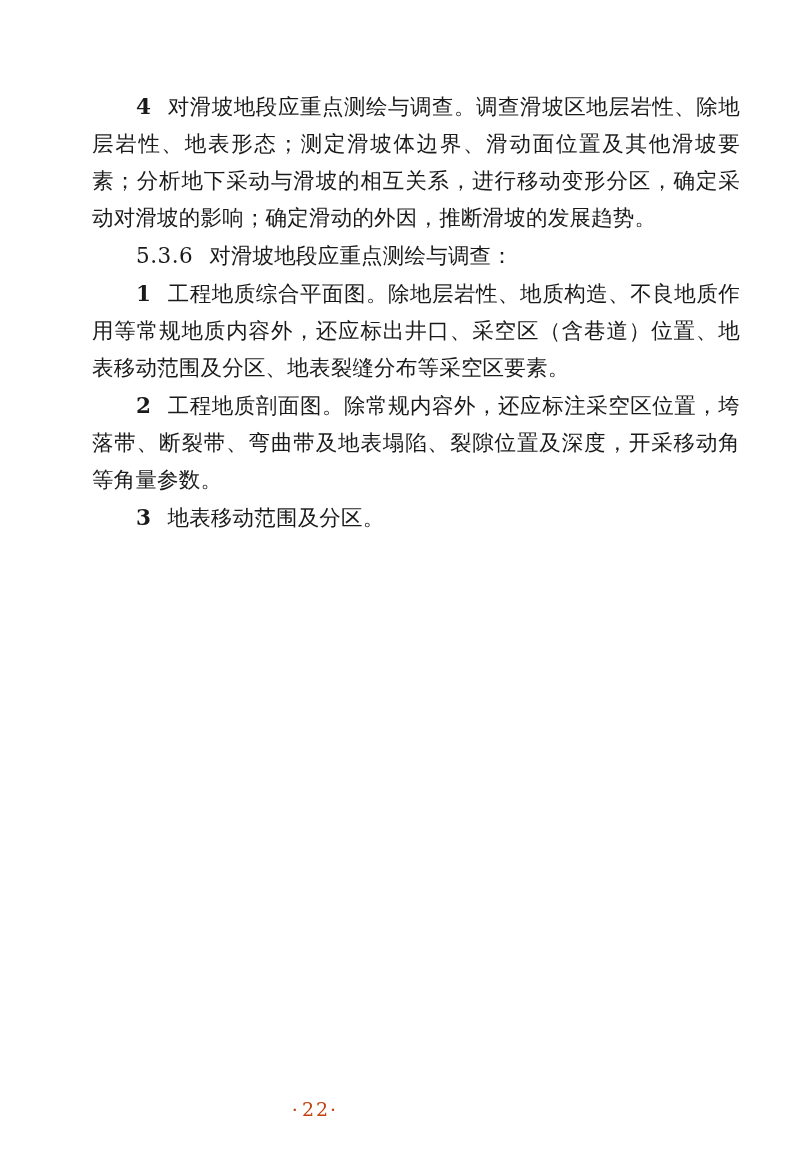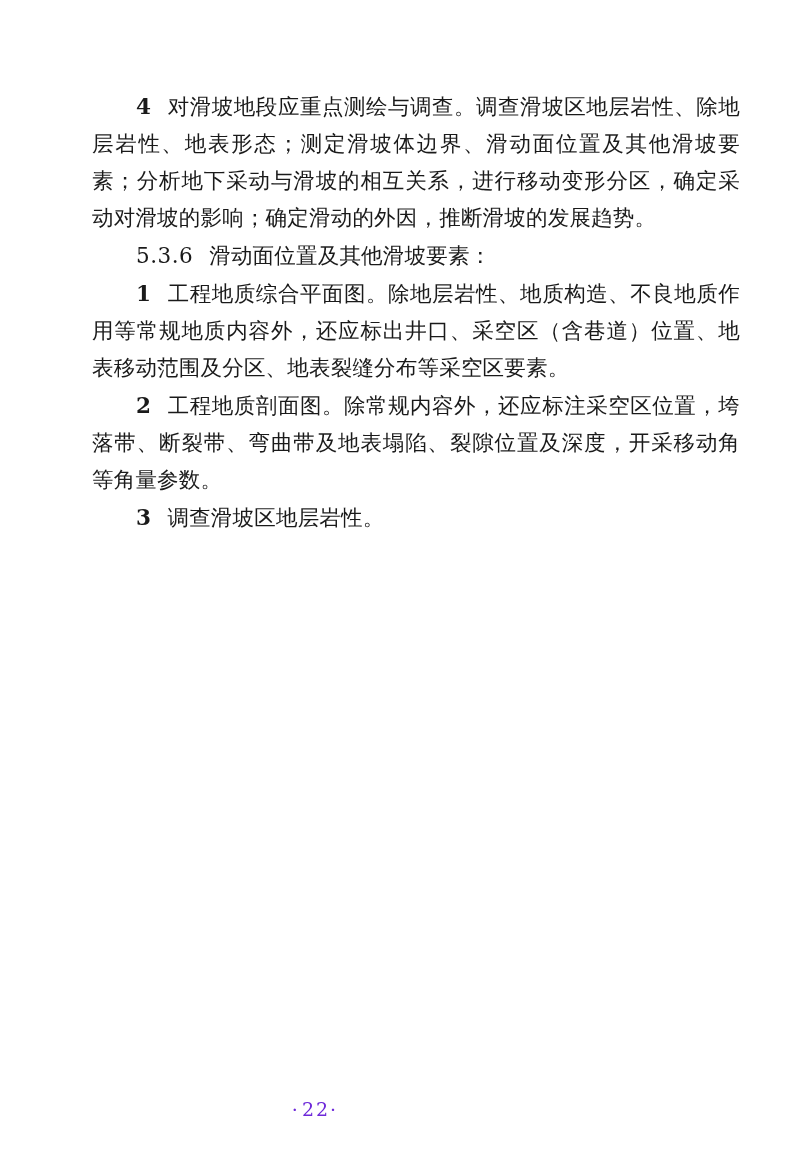--- a/index.html
+++ b/index.html
@@ -54,50 +54,50 @@
   }
   .footer {
     position: absolute;
     left: 0;
     top: 1098px;
     width: 632px;
     text-align: center;
     font-size: 19px;
     font-family: "DejaVu Serif", "Liberation Serif", serif;
     letter-spacing: 2px;
-    color: #6d28d9;
+    color: #c2410c;
   }
   .footer .dot {
     letter-spacing: 4px;
   }
 </style>
 </head>
 <body>
 
 <div class="page">
   <div class="content">
 
     <p class="para indent">
       <span class="num-bold">4</span><span class="gap"></span><span>对滑坡地段应重点测绘与调查。调查滑坡区地层岩性、除地层岩性、地表形态；测定滑坡体边界、滑动面位置及其他滑坡要素；分析地下采动与滑坡的相互关系，进行移动变形分区，确定采动对滑坡的影响；确定滑动的外因，推断滑坡的发展趋势。</span>
     </p>
 
     <p class="para indent">
-      <span class="clause-no">5.3.6</span><span class="gap"></span><span>滑动面位置及其他滑坡要素：</span>
+      <span class="clause-no">5.3.6</span><span class="gap"></span><span>对滑坡地段应重点测绘与调查：</span>
     </p>
 
     <p class="para indent">
       <span class="num-bold">1</span><span class="gap"></span><span>工程地质综合平面图。除地层岩性、地质构造、不良地质作用等常规地质内容外，还应标出井口、采空区（含巷道）位置、地表移动范围及分区、地表裂缝分布等采空区要素。</span>
     </p>
 
     <p class="para indent">
       <span class="num-bold">2</span><span class="gap"></span><span>工程地质剖面图。除常规内容外，还应标注采空区位置，垮落带、断裂带、弯曲带及地表塌陷、裂隙位置及深度，开采移动角等角量参数。</span>
     </p>
 
     <p class="para indent">
-      <span class="num-bold">3</span><span class="gap"></span><span>调查滑坡区地层岩性。</span>
+      <span class="num-bold">3</span><span class="gap"></span><span>地表移动范围及分区。</span>
     </p>
 
   </div>
 
   <div class="footer">
     <span class="dot">·</span><span>22</span><span class="dot">·</span>
   </div>
 </div>
 
 </body></html>

